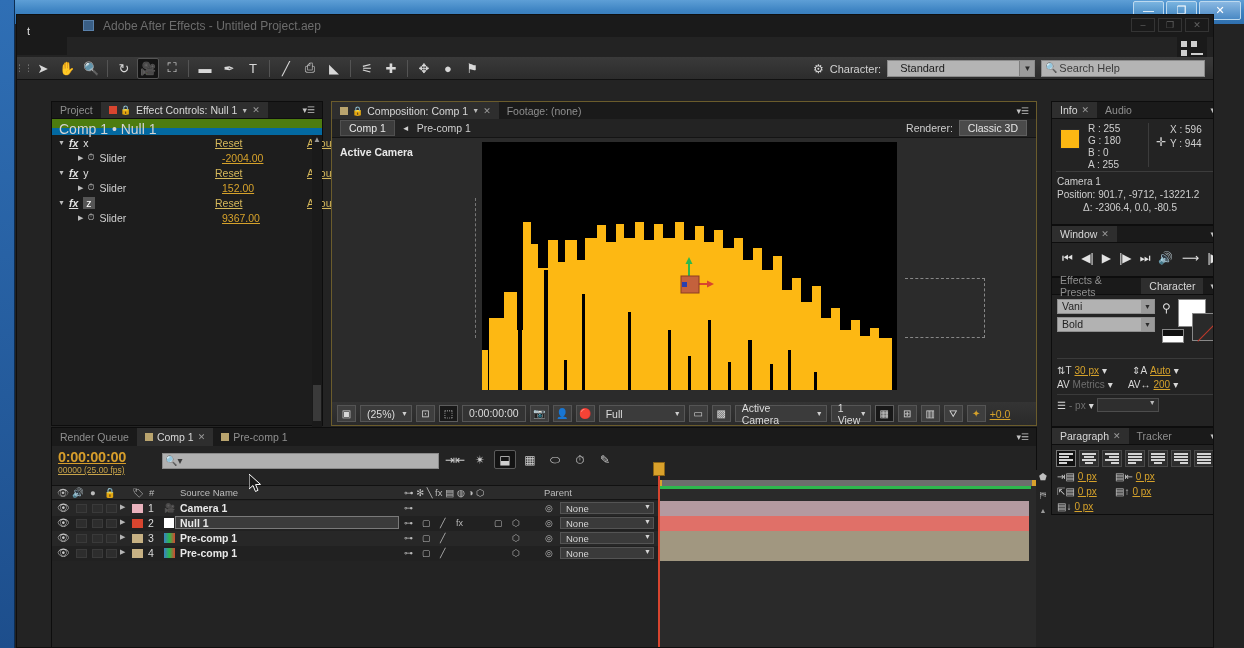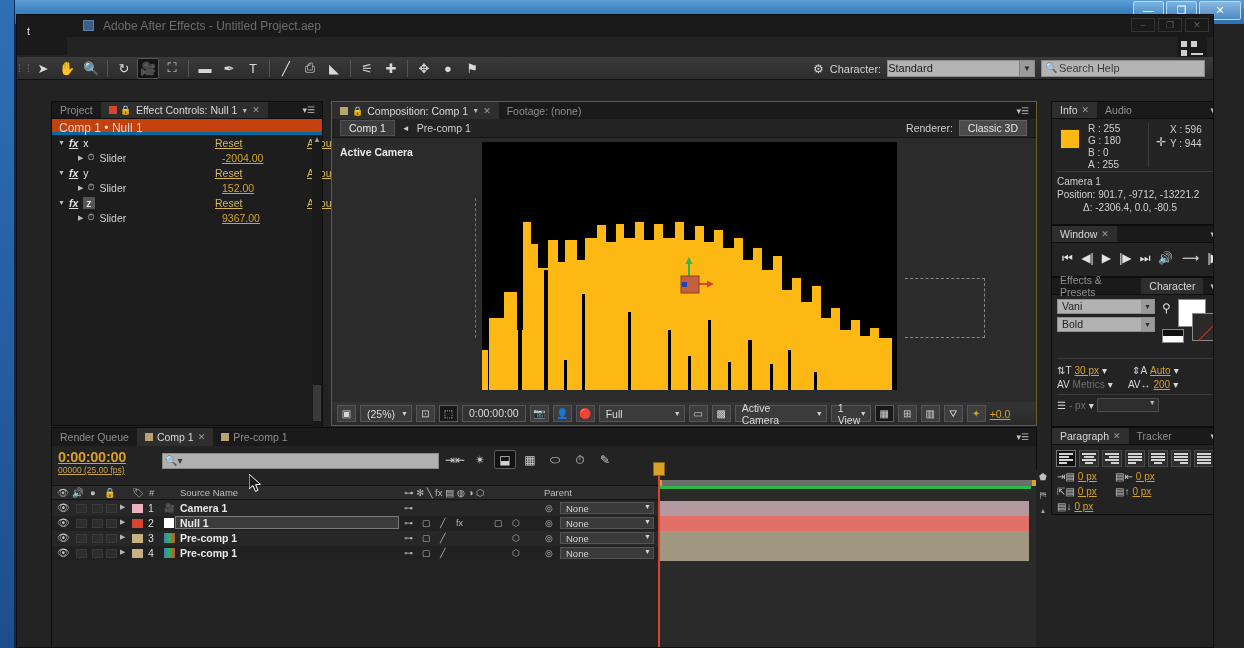--- a/index.html
+++ b/index.html
@@ -114,21 +114,21 @@
   }
   .tool.sel { background:#141414; border:1px solid #555; border-radius:2px; }
   .tsep { width:1px; height:17px; background:#545454; margin:0 4px; }
   #workspace-area {
     position:absolute; right:8px; top:43px; width:392px; height:21px;
     display:flex; align-items:center; gap:6px;
   }
   .ws-label { color:#d2d2d2; font-size:11px; }
   .ws-select {
     width:152px; height:17px; background:#b4b4b4; color:#1a1a1a;
-    font-size:11px; padding:1px 0; position:relative; border:1px solid #8b8b8b;
+    font-size:11px; padding:1px 12px; position:relative; border:1px solid #8b8b8b;
   }
   .ws-select .arw {
     position:absolute; right:0; top:0; width:15px; height:15px;
     background:#9b9b9b; color:#2a2a2a; text-align:center; font-size:8px; line-height:15px;
     border-left:1px solid #7d7d7d;
   }
   .help-search {
     width:168px; height:17px; background:#b4b4b4; color:#3b3b3b;
     font-size:11px; padding:1px 4px 1px 17px; position:relative; border:1px solid #8b8b8b;
   }
@@ -149,22 +149,22 @@
   .ptab .sw { width:8px; height:8px; display:inline-block; }
   .ptab .lock { font-size:9px; color:#c9a227; }
   .pmenu {
     margin-left:auto; display:flex; align-items:center; padding:0 7px;
     color:#c3c3c3; font-size:9px; gap:2px;
   }
 
   
   #effects-panel { left:34px; top:86px; width:272px; height:325px; background:#1d1d1d; border:1px solid #0d0d0d;}
   #ec-sub {
-    height:16px; background:#c2410c; color:#d3d3d3; font-size:12px;
-    padding:2px 0 0 7px; border-bottom:3px solid #0369a1;
+    height:16px; background:#4d7c0f; color:#d3d3d3; font-size:14px;
+    padding:2px 0 0 7px; border-bottom:7px solid #0369a1;
   }
   .ec-rows { position:relative; }
   .ec-row { height:15px; display:flex; align-items:center; font-size:10.5px; position:relative;}
   .ec-row.eff { padding-left:6px; color:#e2e2e2; }
   .ec-row.prop { padding-left:26px; color:#cfcfcf; }
   .ec-tri { color:#bdbdbd; font-size:7px; margin-right:4px; }
   .ec-fx { font-style:italic; font-weight:bold; margin-right:5px; color:#e0e0e0; text-decoration:underline; }
   .ec-name-sel { background:#555; padding:0 3px; color:#fff; }
   .ec-stop { color:#cfcfcf; font-size:9px; margin-right:5px; }
   .ec-reset { position:absolute; left:163px; color:#d6b85a; text-decoration:underline; }

